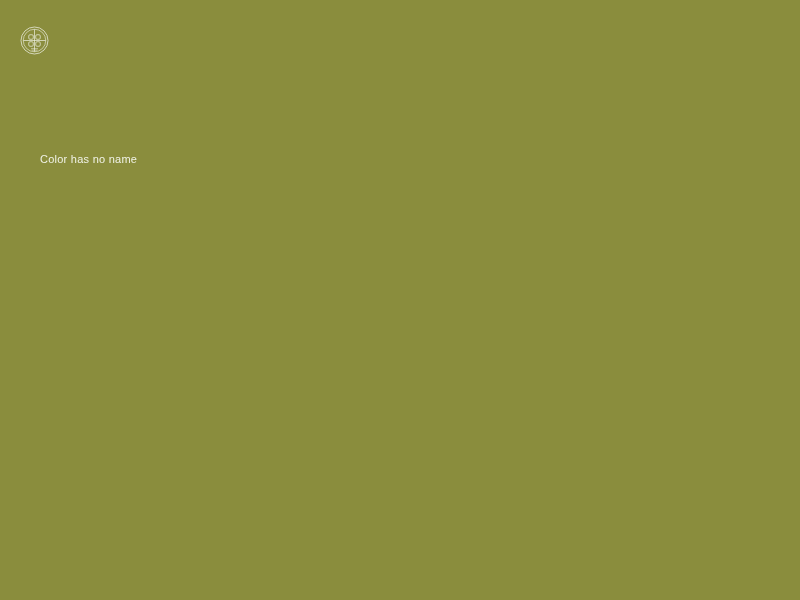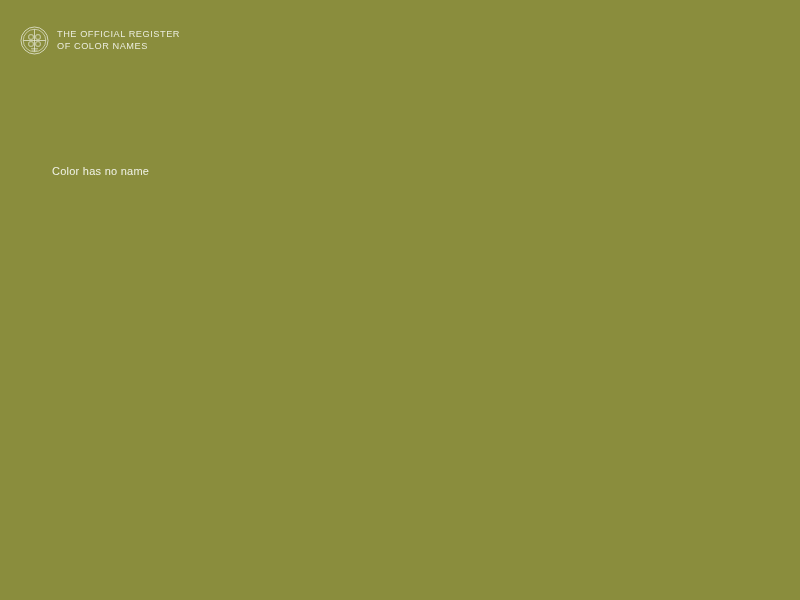--- a/index.html
+++ b/index.html
@@ -65,21 +65,21 @@
     margin: 0;
     font-size: 38px;
     line-height: 44px;
     font-weight: 400;
     color: #F4F5EC;
     letter-spacing: 0.2px;
     white-space: nowrap;
   }
 
   .color-subtitle {
-    margin: 12px;
+    margin: 0;
     padding-top: 24px;
     font-size: 11px;
     line-height: 14px;
     font-weight: 400;
     color: #F0F2E6;
     letter-spacing: 0.25px;
     white-space: nowrap;
   }
 </style>
 </head>
@@ -95,23 +95,19 @@
         <path d="M29 6.5 V51.5" stroke="#EDEFE2" stroke-width="1.5" opacity="0.95"></path>
         <path d="M6.5 29 H51.5" stroke="#EDEFE2" stroke-width="1.5" opacity="0.95"></path>
         <rect x="17.5" y="17.5" width="9" height="9" rx="2.4" stroke="#EDEFE2" stroke-width="1.5" fill="none" opacity="0.95"></rect>
         <rect x="31.5" y="17.5" width="9" height="9" rx="2.4" stroke="#EDEFE2" stroke-width="1.5" fill="none" opacity="0.95"></rect>
         <rect x="17.5" y="31.5" width="9" height="9" rx="2.4" stroke="#EDEFE2" stroke-width="1.5" fill="none" opacity="0.95"></rect>
         <rect x="31.5" y="31.5" width="9" height="9" rx="2.4" stroke="#EDEFE2" stroke-width="1.5" fill="none" opacity="0.95"></rect>
         <path d="M22 45.5 H36" stroke="#EDEFE2" stroke-width="1.4" opacity="0.9"></path>
         <path d="M23.5 48.5 H34.5" stroke="#EDEFE2" stroke-width="1.2" opacity="0.8"></path>
       </svg>
     </span>
-    <span class="brand-text">
-      <span>THE OFFICIAL REGISTER</span>
-      <span>OF COLOR NAMES</span>
-    </span>
   </div>
 
   <div class="content">
     <p class="color-subtitle">Color has no name</p>
   </div>
 
 </div>
 
 </body></html>

